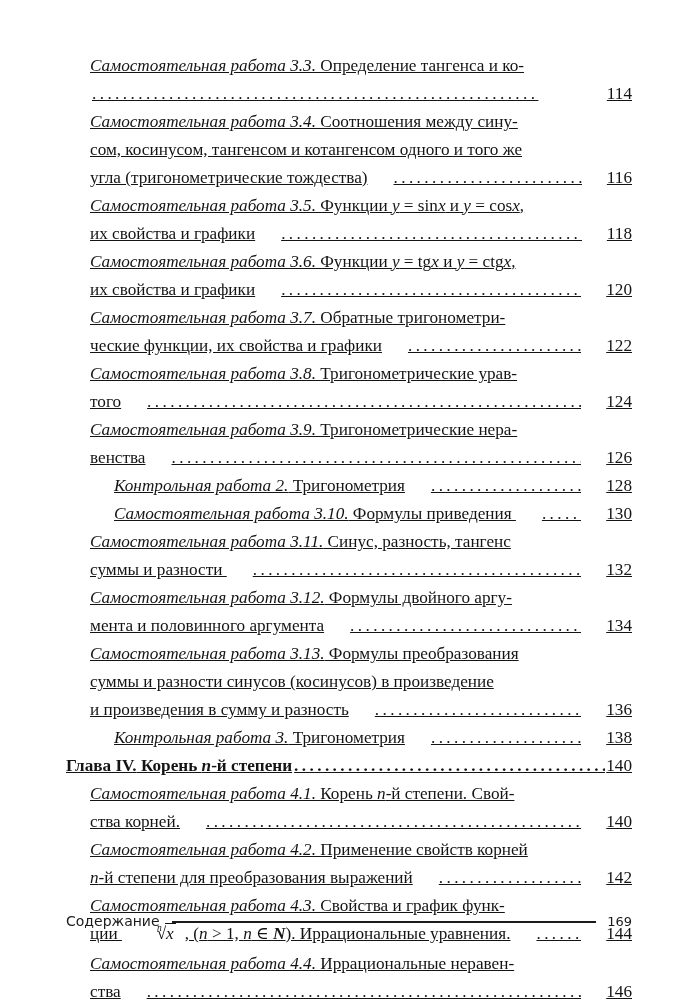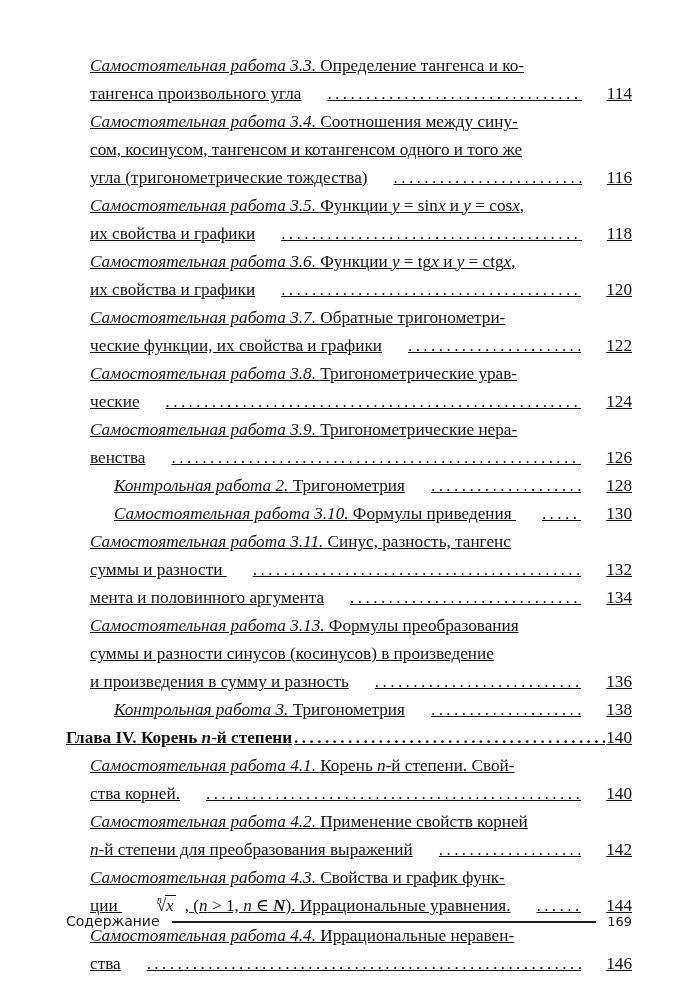--- a/index.html
+++ b/index.html
@@ -135,21 +135,20 @@
 </head>
 <body>
 
 <div class="page">
 
   <div class="toc">
 
     <div class="entry indented">
       <div><span class="title-it">Самостоятельная работа 3.3.</span><span> Определение тангенса и ко-</span></div>
       <div class="leaderline">
-        <span class="txt">тангенса произвольного угла</span>
         <span class="dots">..........................................................</span>
         <span class="pg">114</span>
       </div>
     </div>
 
     <div class="entry indented">
       <div><span class="title-it">Самостоятельная работа 3.4.</span><span> Соотношения между сину-</span></div>
       <div><span>сом, косинусом, тангенсом и котангенсом одного и того же</span></div>
       <div class="leaderline">
         <span class="txt">угла (тригонометрические тождества)</span>
@@ -181,21 +180,21 @@
       <div class="leaderline">
         <span class="txt">ческие функции, их свойства и графики</span>
         <span class="dots">..........................................................</span>
         <span class="pg">122</span>
       </div>
     </div>
 
     <div class="entry indented">
       <div><span class="title-it">Самостоятельная работа 3.8.</span><span> Тригонометрические урав-</span></div>
       <div class="leaderline">
-        <span class="txt">ческие</span>
+        <span class="txt">того</span>
         <span class="dots">..........................................................</span>
         <span class="pg">124</span>
       </div>
     </div>
 
     <div class="entry indented">
       <div><span class="title-it">Самостоятельная работа 3.9.</span><span> Тригонометрические нера-</span></div>
       <div class="leaderline">
         <span class="txt">венства</span>
         <span class="dots">..........................................................</span>
@@ -222,20 +221,21 @@
     <div class="entry indented">
       <div><span class="title-it">Самостоятельная работа 3.11.</span><span>  Синус, разность, тангенс</span></div>
       <div class="leaderline">
         <span class="txt">суммы и разности </span>
         <span class="dots">..........................................................</span>
         <span class="pg">132</span>
       </div>
     </div>
 
     <div class="entry indented">
+      <div><span class="title-it">Самостоятельная работа 3.12.</span><span> Формулы двойного аргу-</span></div>
       <div class="leaderline">
         <span class="txt">мента и половинного аргумента</span>
         <span class="dots">..........................................................</span>
         <span class="pg">134</span>
       </div>
     </div>
 
     <div class="entry indented">
       <div><span class="title-it">Самостоятельная работа 3.13.</span><span> Формулы преобразования</span></div>
       <div><span>суммы и разности синусов (косинусов) в произведение</span></div>

